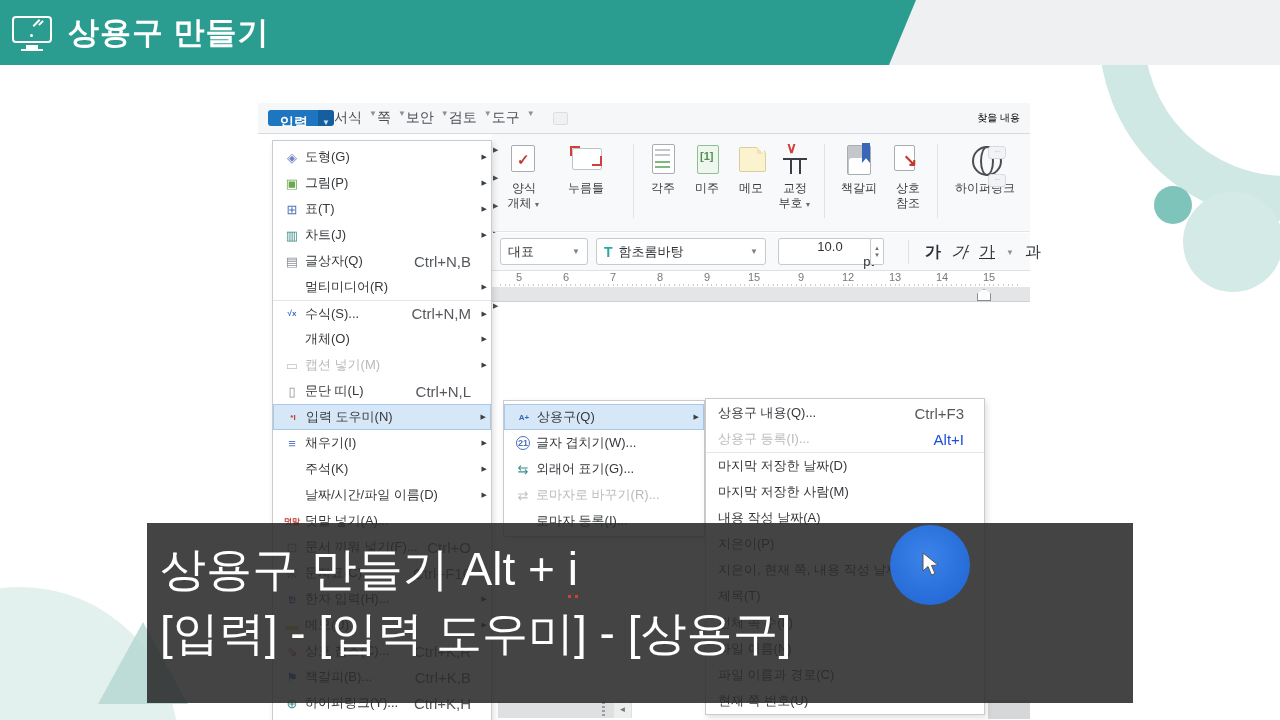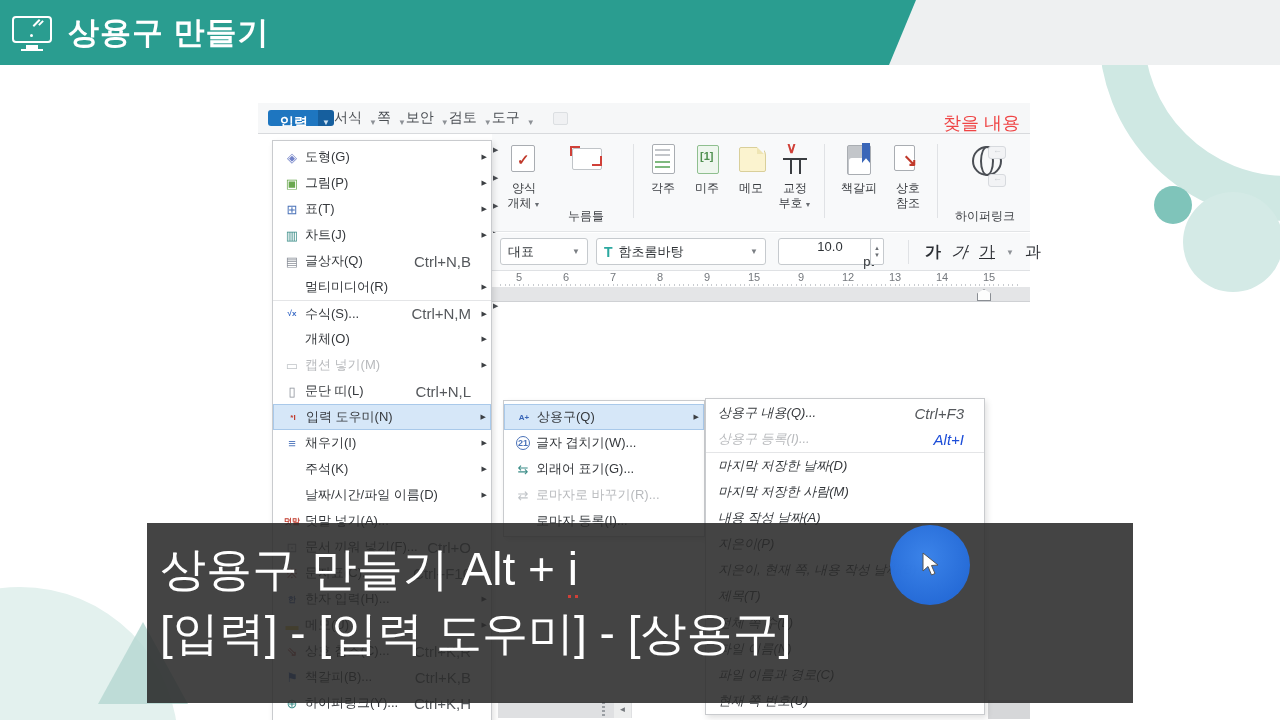--- a/index.html
+++ b/index.html
@@ -29,32 +29,32 @@
   .hdr-icon .std { position:absolute; left:14px; top:31px; width:12px; height:4px; background:#fff; }
   .hdr-icon .base { position:absolute; left:9px; top:35px; width:22px; height:2.5px; background:#fff; }
   .hdr-title { color:#fff; font-size:31px; font-weight:bold; letter-spacing:1px; }
 
   
   .menubar { position:absolute; left:258px; top:103px; width:772px; height:31px; background:#f6f7f8;
              border-bottom:1px solid #d8dadd; z-index:3; display:flex; align-items:center; }
   .tab-sel { display:flex; margin-left:10px; height:16px; border-radius:3px; overflow:hidden; }
   .tab-sel .lbl { background:#1e76c0; color:#fff; font-size:14px; font-weight:bold; padding:4px 10px 0 12px; }
   .tab-sel .car { background:#165f9e; color:#cfe2f3; font-size:8px; width:16px; text-align:center; padding-top:8px; }
-  .tab { font-size:14px; color:#4a4e53; display:flex; align-items:flex-end; gap:7px; }
+  .tab { font-size:14px; color:#4a4e53; display:flex; align-items:flex-start; gap:7px; }
   .tab .c { font-size:8px; color:#8d9196; }
   .tab-ghost { width:15px; height:13px; border:1px solid #dcdfe2; border-radius:2px; margin-left:18px; background:#f0f1f3; }
-  .findhint { position:absolute; right:10px; top:8px; font-size:18px; color:#ef4444; }
+  .findhint { position:absolute; right:10px; top:8px; font-size:10px; color:#000000; }
 
   .ribbon { position:absolute; left:492px; top:134px; width:538px; height:98px; background:#f8f9fa;
             border-bottom:1px solid #e3e5e7; z-index:2; display:flex; align-items:flex-start; padding:8px 0 0 10px; }
   .rgroup { display:flex; }
   .rsep { width:1px; height:74px; background:#e0e2e5; margin:2px 7px 0 7px; }
   .rbtn { width:52px; display:flex; flex-direction:column; align-items:center; margin:0 1px; }
   .rbtn.narrow { width:42px; }
-  .rbtn.wide { width:78px;gap:28px; }
+  .rbtn.wide { width:78px; }
   .rlab { font-size:12px; color:#3a3d41; line-height:15px; text-align:center; white-space:nowrap; }
   .rlab .dc { font-size:7px; color:#6a6e73; }
   .ric { width:36px; height:36px; position:relative; margin-bottom:3px; }
 
   .ric-form-object::before { content:""; position:absolute; left:5px; top:3px; width:22px; height:25px; background:#fff; border:1px solid #a9adb2; border-radius:2px; }
   .ric-form-object::after { content:"\2713"; position:absolute; left:11px; top:9px; color:#c0392b; font-size:15px; font-weight:bold; }
   .ric-press-frame::before { content:""; position:absolute; left:4px; top:6px; width:28px; height:20px; background:#fff; border:1px solid #c0c4c8; border-radius:2px; }
   .ric-press-frame::after { content:""; position:absolute; inset:0; background:
       linear-gradient(#d04038 0 0) 2px 4px/10px 2px no-repeat,
       linear-gradient(#d04038 0 0) 2px 4px/2px 10px no-repeat,
@@ -112,21 +112,21 @@
   .docarea { position:absolute; left:492px; top:302px; width:538px; height:418px; background:#fff; z-index:1; }
   .hscroll { position:absolute; left:6px; top:400px; width:134px; height:16px; background:#dfe0e2; }
   .hscroll .knob { position:absolute; left:104px; top:0; width:3px; height:16px; background:repeating-linear-gradient(180deg,#9a9ea3 0 2px,transparent 2px 4px); }
   .hscroll .btn { position:absolute; left:116px; top:0; width:17px; height:16px; background:#eceded; font-size:8px; color:#74787d; text-align:center; line-height:16px; }
   .grayblock { position:absolute; left:496px; top:398px; width:42px; height:19px; background:#d6d7d9; }
 
   
   .menu { position:absolute; background:#fff; border:1px solid #c9cbce; box-shadow:2px 3px 6px rgba(0,0,0,.12); padding-top:3px; }
   #menu1 { left:272px; top:140px; width:220px; height:585px; z-index:4; }
   #menu2 { left:503px; top:400px; width:202px; height:137px; z-index:5; }
-  #menu3 { left:705px; top:398px; width:280px; height:317px; z-index:5; padding-top:1px;font-style:italic; }
+  #menu3 { left:705px; top:398px; width:280px; height:317px; z-index:5; padding-top:1px; }
   .mrow { display:flex; align-items:center; height:26px; padding:0 4px 0 6px; font-size:13px; color:#35383c; }
   #menu3 .mrow { height:26.2px; padding-left:12px; }
   .mrow.hl { background:#d6e7f8; border:1px solid #a9c9ea; }
   .mrow.dis { color:#b8babd; }
   .mrow.dis .msc { color:#1d4ed8; }
   .mrow.septop { border-top:1px solid #e4e5e7; }
   .mic { width:26px; min-width:26px; text-align:center; font-size:13px; }
   .mic.txt { font-size:8px; font-weight:bold; letter-spacing:0; }
   .mic.circ { font-size:9px; font-weight:bold; }
   .mic.circ b { display:inline-block; width:14px; height:14px; border:1px solid #4a72b8; border-radius:50%; line-height:13px; font-weight:bold; }

